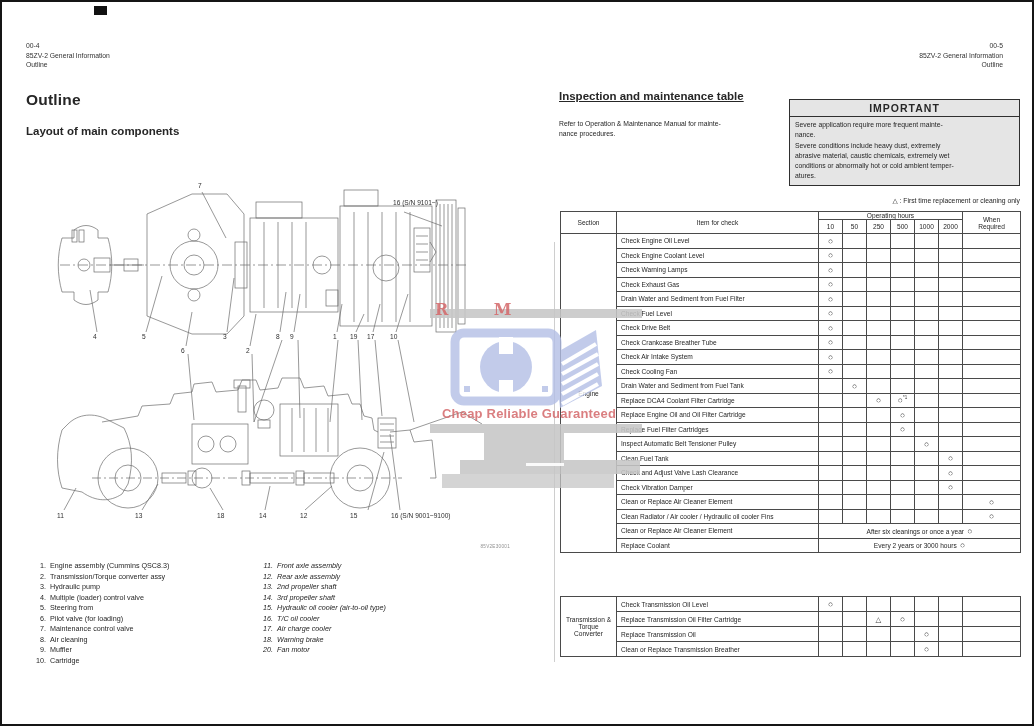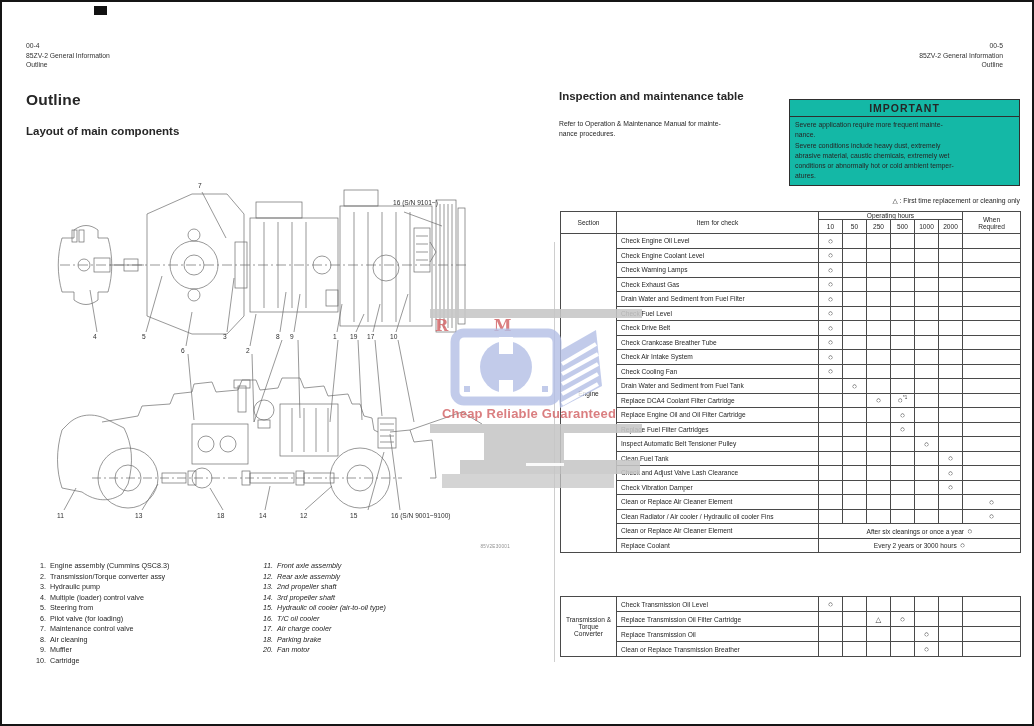--- a/index.html
+++ b/index.html
@@ -10,21 +10,21 @@
   }
   .abs{position:absolute;}
   
   .hdr{font-size:6.8px;line-height:9.6px;color:#333;}
   .hdr-right{text-align:right;}
   .h-title{font-size:15.5px;font-weight:bold;letter-spacing:.2px;}
   .h-sub{font-size:11.5px;font-weight:bold;}
   
   .intro{font-size:6.8px;line-height:9.8px;}
   
-  .imp{border:1.2px solid #2f2f2f;background:#14b8a6;}
+  .imp{border:1.2px solid #2f2f2f;background:#e5e5e5;}
   .imp-title{font-size:10.5px;font-weight:bold;text-align:center;letter-spacing:1px;
     padding:2px 0 2px 0;border-bottom:1.2px solid #2f2f2f;}
   .imp-body{padding:3px 5px;font-size:6.8px;line-height:10.3px;}
   .legend{font-size:6.8px;text-align:right;}
   
   table.mt{border-collapse:collapse;table-layout:fixed;width:460px;}
   table.mt th,table.mt td{border:1px solid #4a4a4a;padding:0;font-weight:normal;
     font-size:6.6px;overflow:hidden;white-space:nowrap;}
   table.mt th{text-align:center;font-size:6.6px;}
   .th-hours{font-size:6.6px;}
@@ -283,36 +283,36 @@
         <div class="prow">
           <span class="pno">16.</span>
           <span>T/C oil cooler</span>
         </div>
         <div class="prow">
           <span class="pno">17.</span>
           <span>Air charge cooler</span>
         </div>
         <div class="prow">
           <span class="pno">18.</span>
-          <span>Parking brake</span>
+          <span>Warning brake</span>
         </div>
         <div class="prow">
           <span class="pno">20.</span>
           <span>Fan motor</span>
         </div>
       </div>
   </div>
 
   <div class="abs hdr hdr-right" style="left:800px;top:39px;width:201px;">
     <div>00-5</div>
     <div>85ZV-2 General Information</div>
     <div>Outline</div>
   </div>
 
-  <div class="abs h-sub" style="left:557px;top:88px;">Inspection and maintenance table</div>
+  <div class="abs h-sub" style="left:557px;top:88px;text-decoration:underline;">Inspection and maintenance table</div>
 
   <div class="abs intro" style="left:557px;top:117px;width:225px;">
     <div>Refer to Operation &amp; Maintenance Manual for mainte-</div>
     <div>nance procedures.</div>
   </div>
 
   <div class="abs imp" style="left:787px;top:97px;width:229px;">
     <div class="imp-title">IMPORTANT</div>
     <div class="imp-body">
       <div>Severe application require more frequent mainte-</div>
@@ -631,21 +631,21 @@
           <td class="td-mark"></td>
           <td class="td-mark"><span class="mk-o">○</span></td>
           <td class="td-mark"></td>
           <td class="td-mark"></td>
         </tr>
       </tbody>
   </table>
 
   <div class="wm">
     <div class="abs wm-gray" style="left:428px;top:307px;width:212px;height:9px;"></div>
-    <div class="abs wm-red wm-initials" style="left:433px;top:314px;">R M</div>
+    <div class="abs wm-red wm-initials" style="left:433px;top:298px;">R M</div>
     <svg class="abs" style="left:448px;top:322px;opacity:.8;" width="152" height="86" viewBox="0 0 152 86">
       <rect x="5" y="9" width="102" height="68" rx="9" fill="none" stroke="#b3bfe6" stroke-width="9"></rect>
       <circle cx="56" cy="43" r="26" fill="#b3bfe6"></circle>
       <rect x="49" y="13" width="14" height="17" fill="#ffffff"></rect>
       <rect x="49" y="56" width="14" height="15" fill="#ffffff"></rect>
       <rect x="14" y="62" width="6" height="6" fill="#b3bfe6"></rect>
       <rect x="92" y="62" width="6" height="6" fill="#b3bfe6"></rect>
       <polygon points="104,30 146,6 152,62 110,84" fill="#b3bfe6"></polygon>
       <line x1="112" y1="40" x2="146" y2="20" stroke="#ffffff" stroke-width="4"></line>
       <line x1="112" y1="50" x2="148" y2="30" stroke="#ffffff" stroke-width="4"></line>

